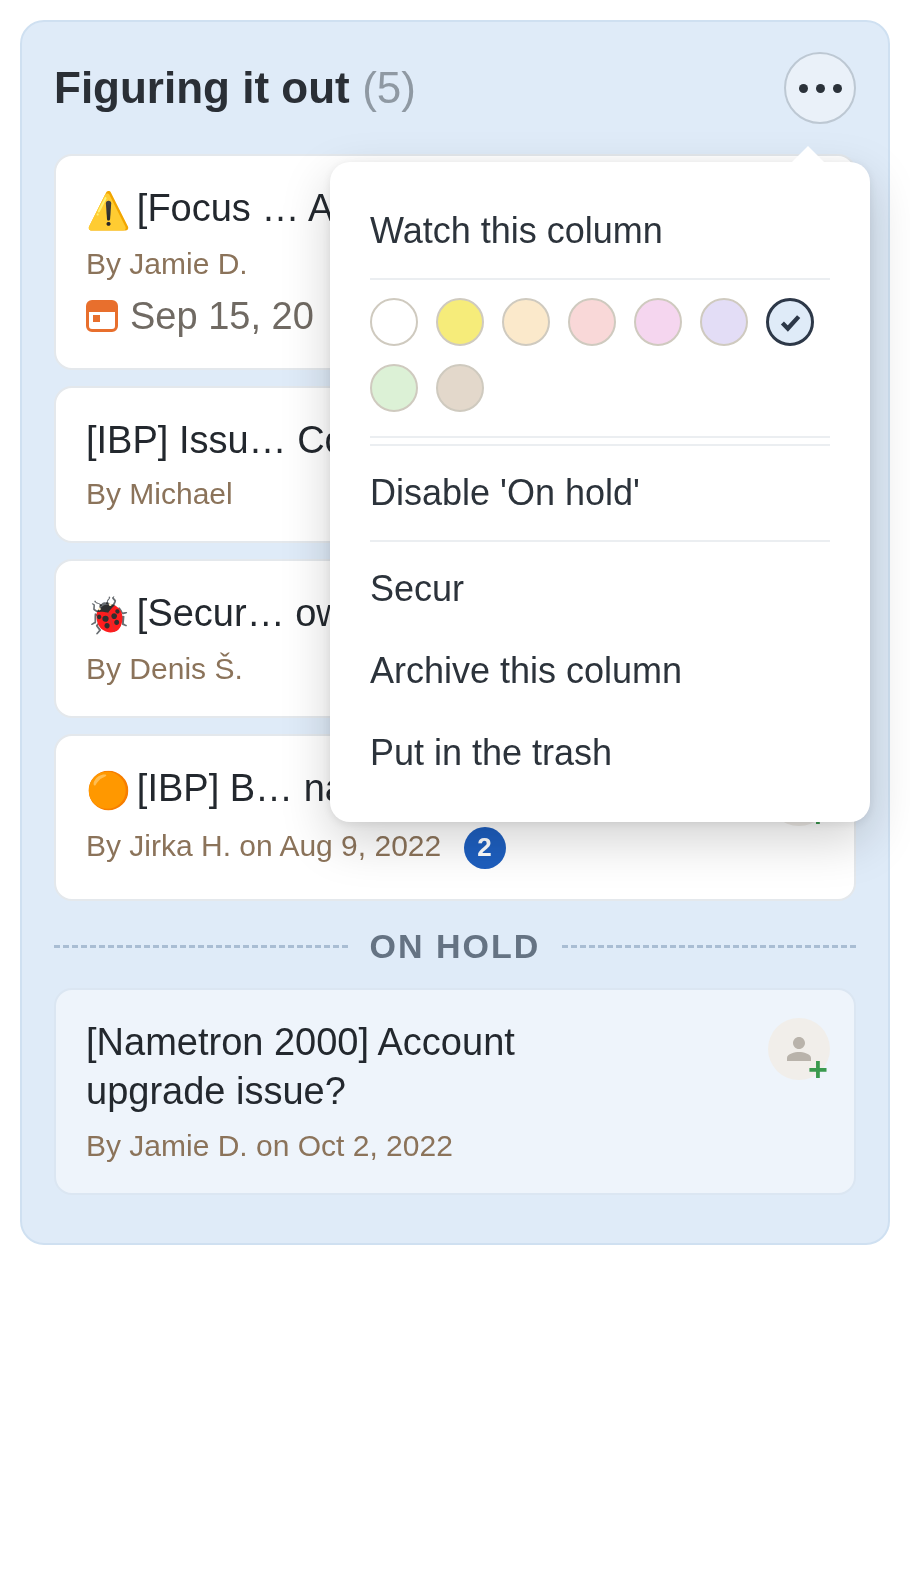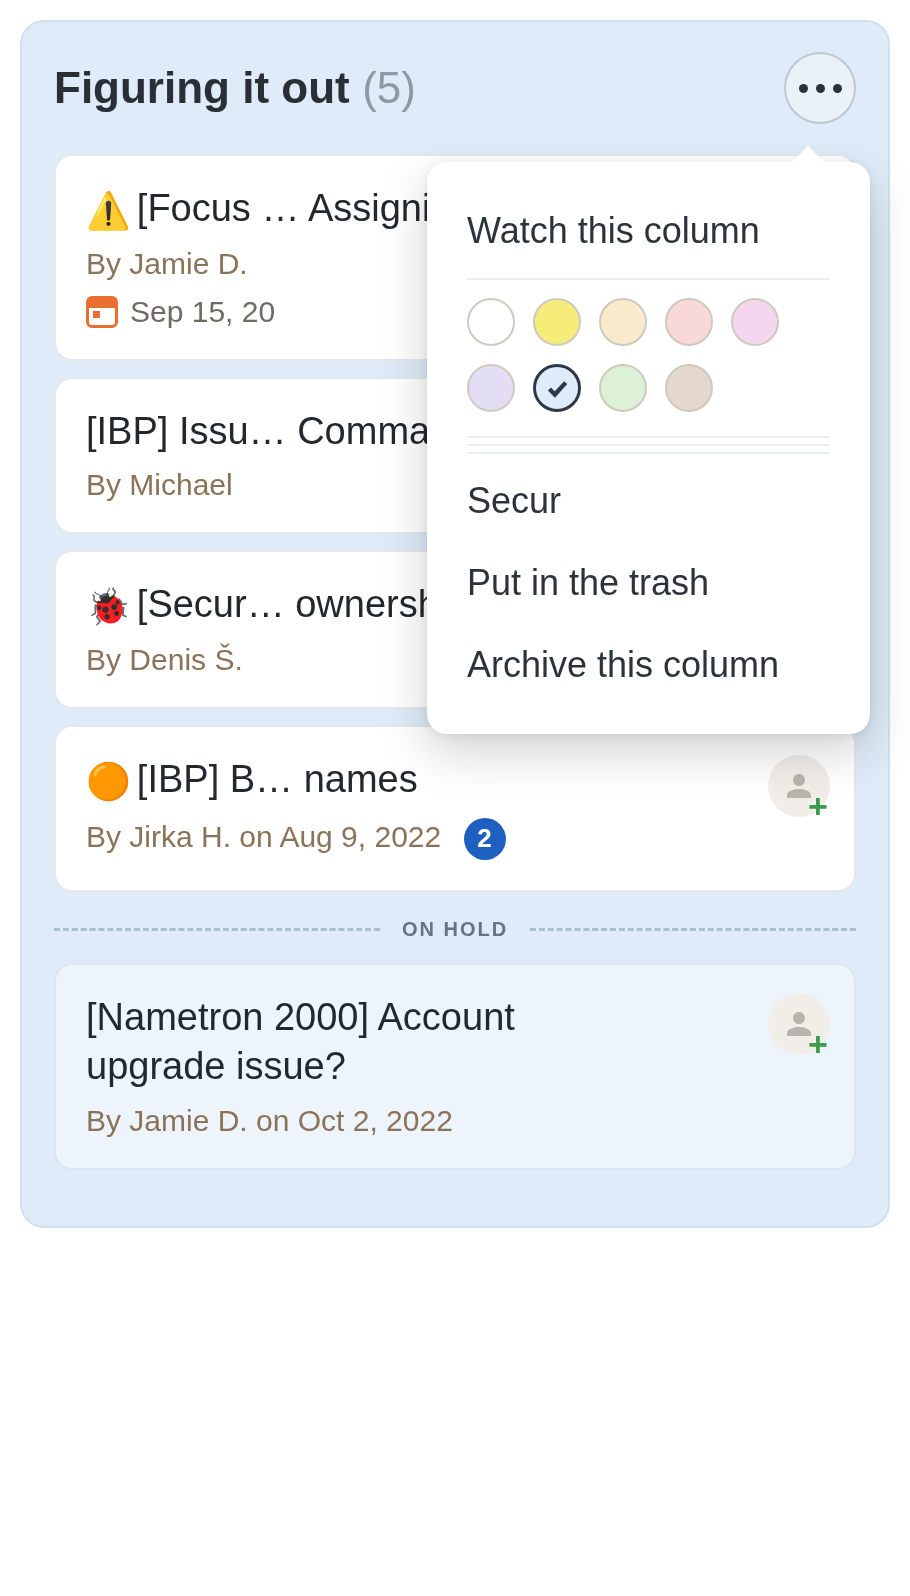--- a/index.html
+++ b/index.html
@@ -6,21 +6,21 @@
   body {
     font-family: -apple-system, BlinkMacSystemFont, "Segoe UI", Helvetica, Arial, sans-serif;
     background: #fff;
     padding: 20px;
   }
   .column {
     width: 870px;
     background: #dfebf8;
     border: 2px solid #cfe0f1;
     border-radius: 24px;
-    padding: 30px 32px 40px 32px;
+    padding: 30px 32px 32px 32px;
     position: relative;
   }
   .col-header {
     display: flex;
     align-items: center;
     justify-content: space-between;
     margin-bottom: 30px;
   }
   .col-title {
     font-size: 44px;
@@ -91,21 +91,21 @@
     top: 0; left: 0; right: 0;
     height: 9px; background: #e86f2d;
   }
   .cal-icon::after {
     content: "";
     position: absolute;
     left: 4px; top: 12px;
     width: 7px; height: 7px;
     background: #e86f2d;
   }
-  .date-text { font-size: 30px; color: #706a63; font-weight: 500; }
+  .date-text { font-size: 38px; color: #706a63; font-weight: 500; }
   .badge {
     display: inline-flex;
     align-items: center;
     justify-content: center;
     min-width: 42px;
     height: 42px;
     background: #1e5fbf;
     color: #fff;
     border-radius: 50%;
     font-size: 26px;
@@ -139,30 +139,30 @@
     align-items: center;
     margin: 26px 0 22px 0;
   }
   .onhold-div .line {
     flex: 1;
     border-top: 3px dashed #a9bdd3;
   }
   .onhold-div .label {
     padding: 0 22px;
     color: #657383;
-    font-size: 20px;
+    font-size: 34px;
     font-weight: 600;
     letter-spacing: 2px;
   }
   
   .popover {
     position: absolute;
     top: 140px;
     right: 18px;
-    width: 443px;
+    width: 540px;
     background: #fff;
     border-radius: 20px;
     box-shadow: 0 18px 50px rgba(0,0,0,0.18), 0 2px 8px rgba(0,0,0,0.08);
     padding: 28px 0 28px 0;
     z-index: 10;
   }
   .popover::before {
     content: "";
     position: absolute;
     top: -16px;
@@ -291,19 +291,20 @@
         <div class="swatch selected" style="background: rgb(223, 235, 248);">
           <svg viewBox="0 0 24 24">
             <polyline points="5 13 10 18 20 7"></polyline>
           </svg>
         </div>
         <div class="swatch" style="background: rgb(220, 241, 214);"></div>
         <div class="swatch" style="background: rgb(227, 216, 203);"></div>
       </div>
     <div class="pop-sep"></div>
     <div class="pop-sep"></div>
+    <div class="pop-item">Disable 'On hold'</div>
     <div class="pop-sep"></div>
     <div class="pop-item">Secur</div>
+    <div class="pop-item">Archive this column</div>
     <div class="pop-item">Put in the trash</div>
-    <div class="pop-item">Archive this column</div>
   </div>
 
 </div>
 
 </body></html>

